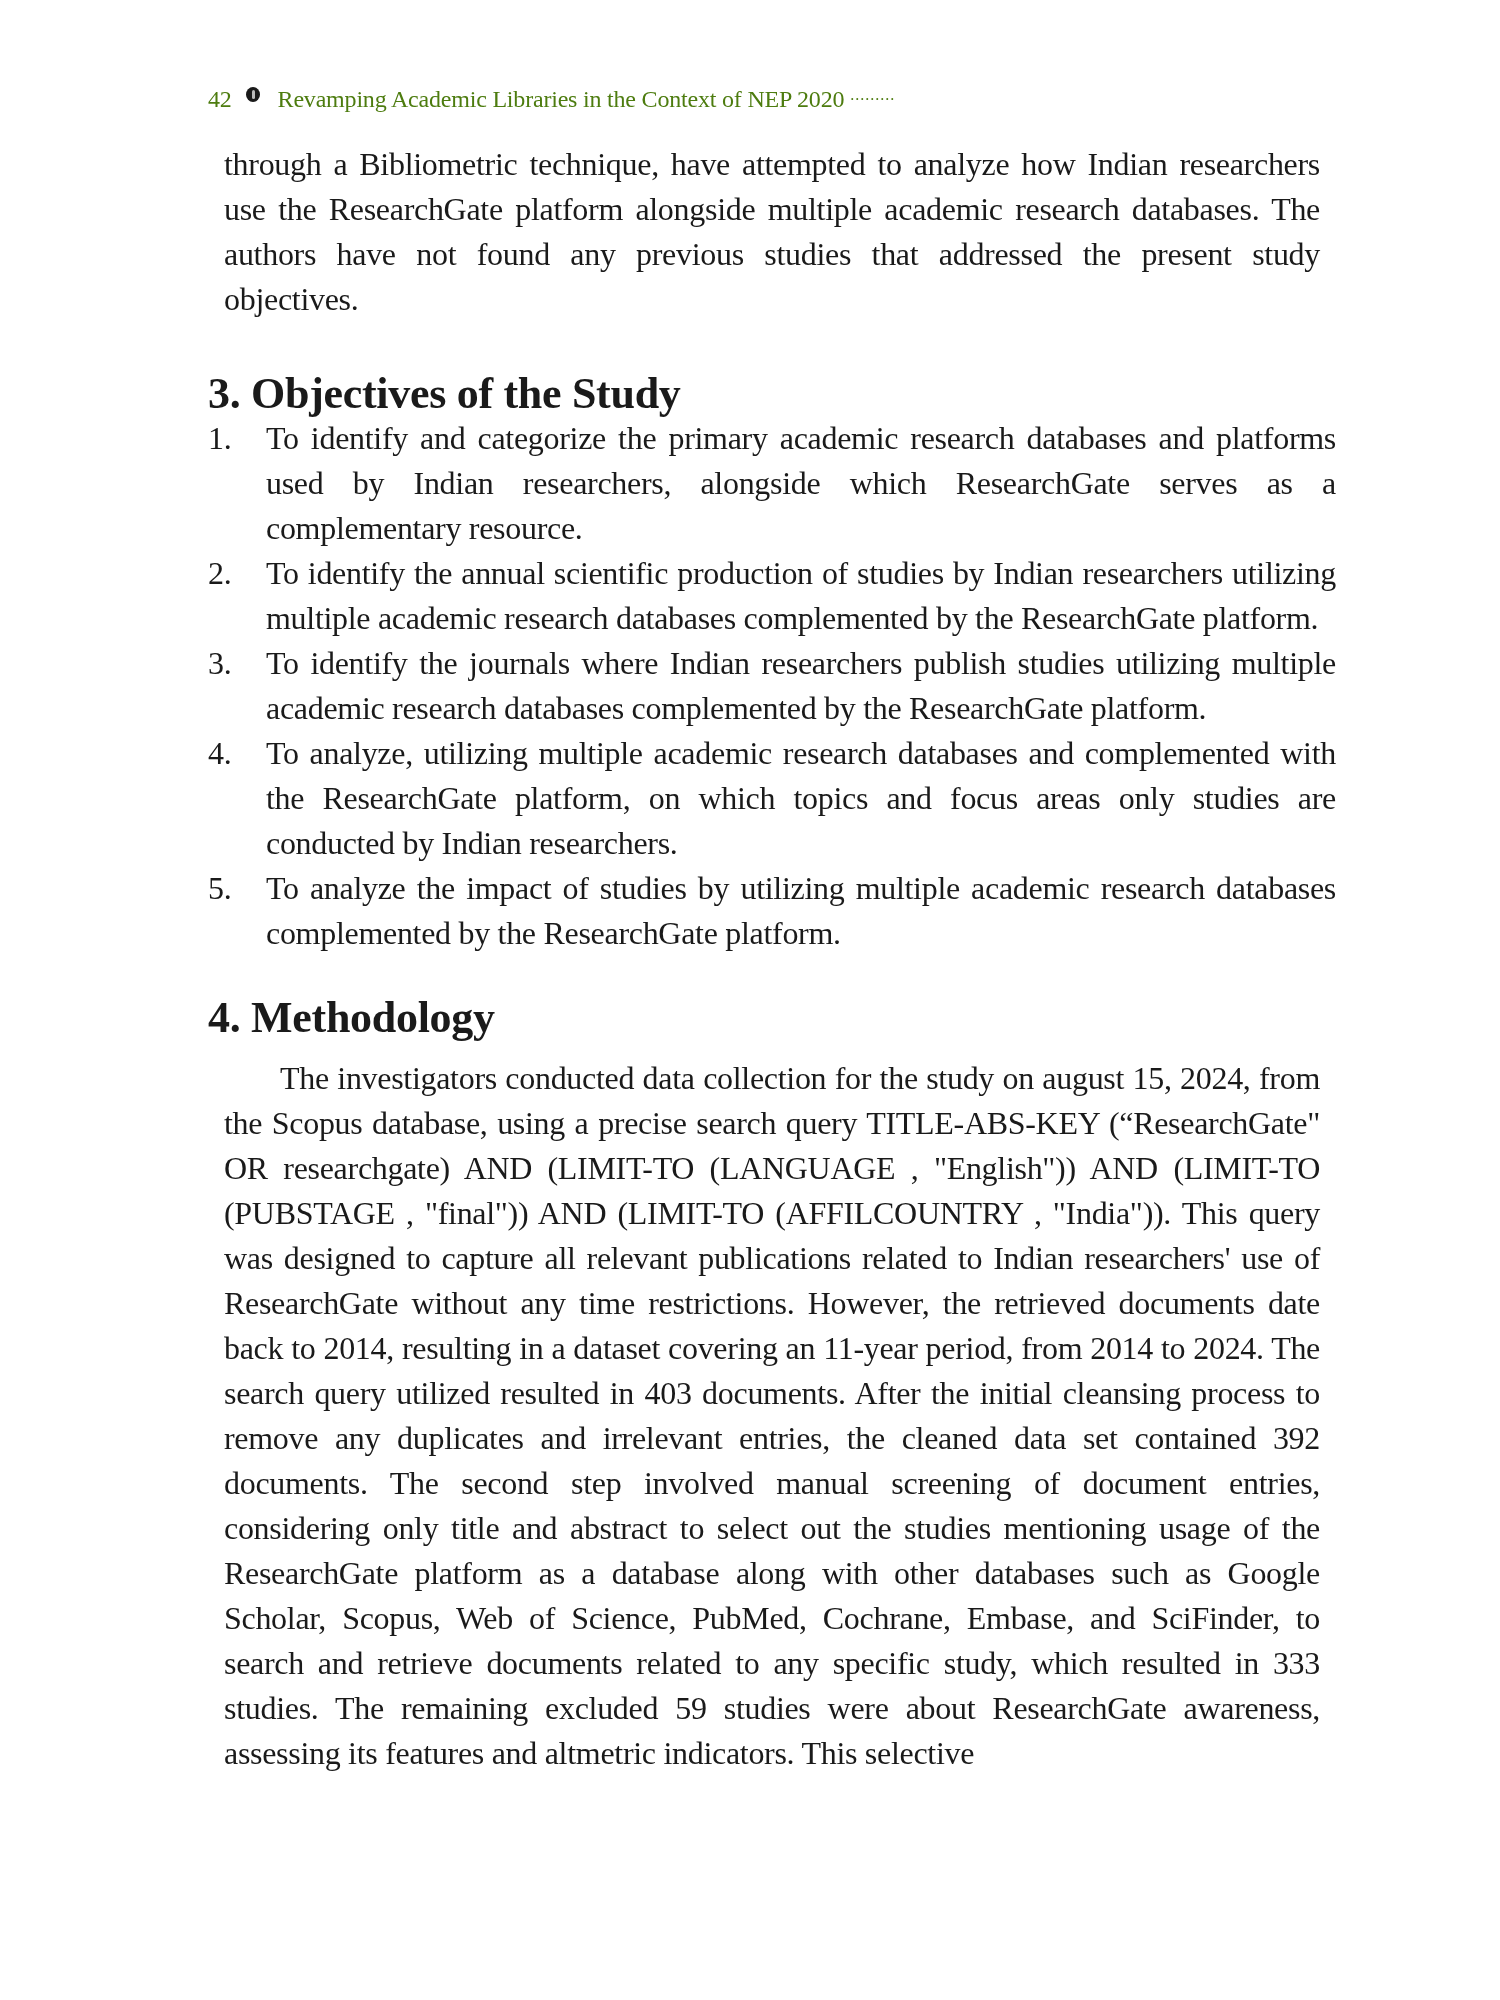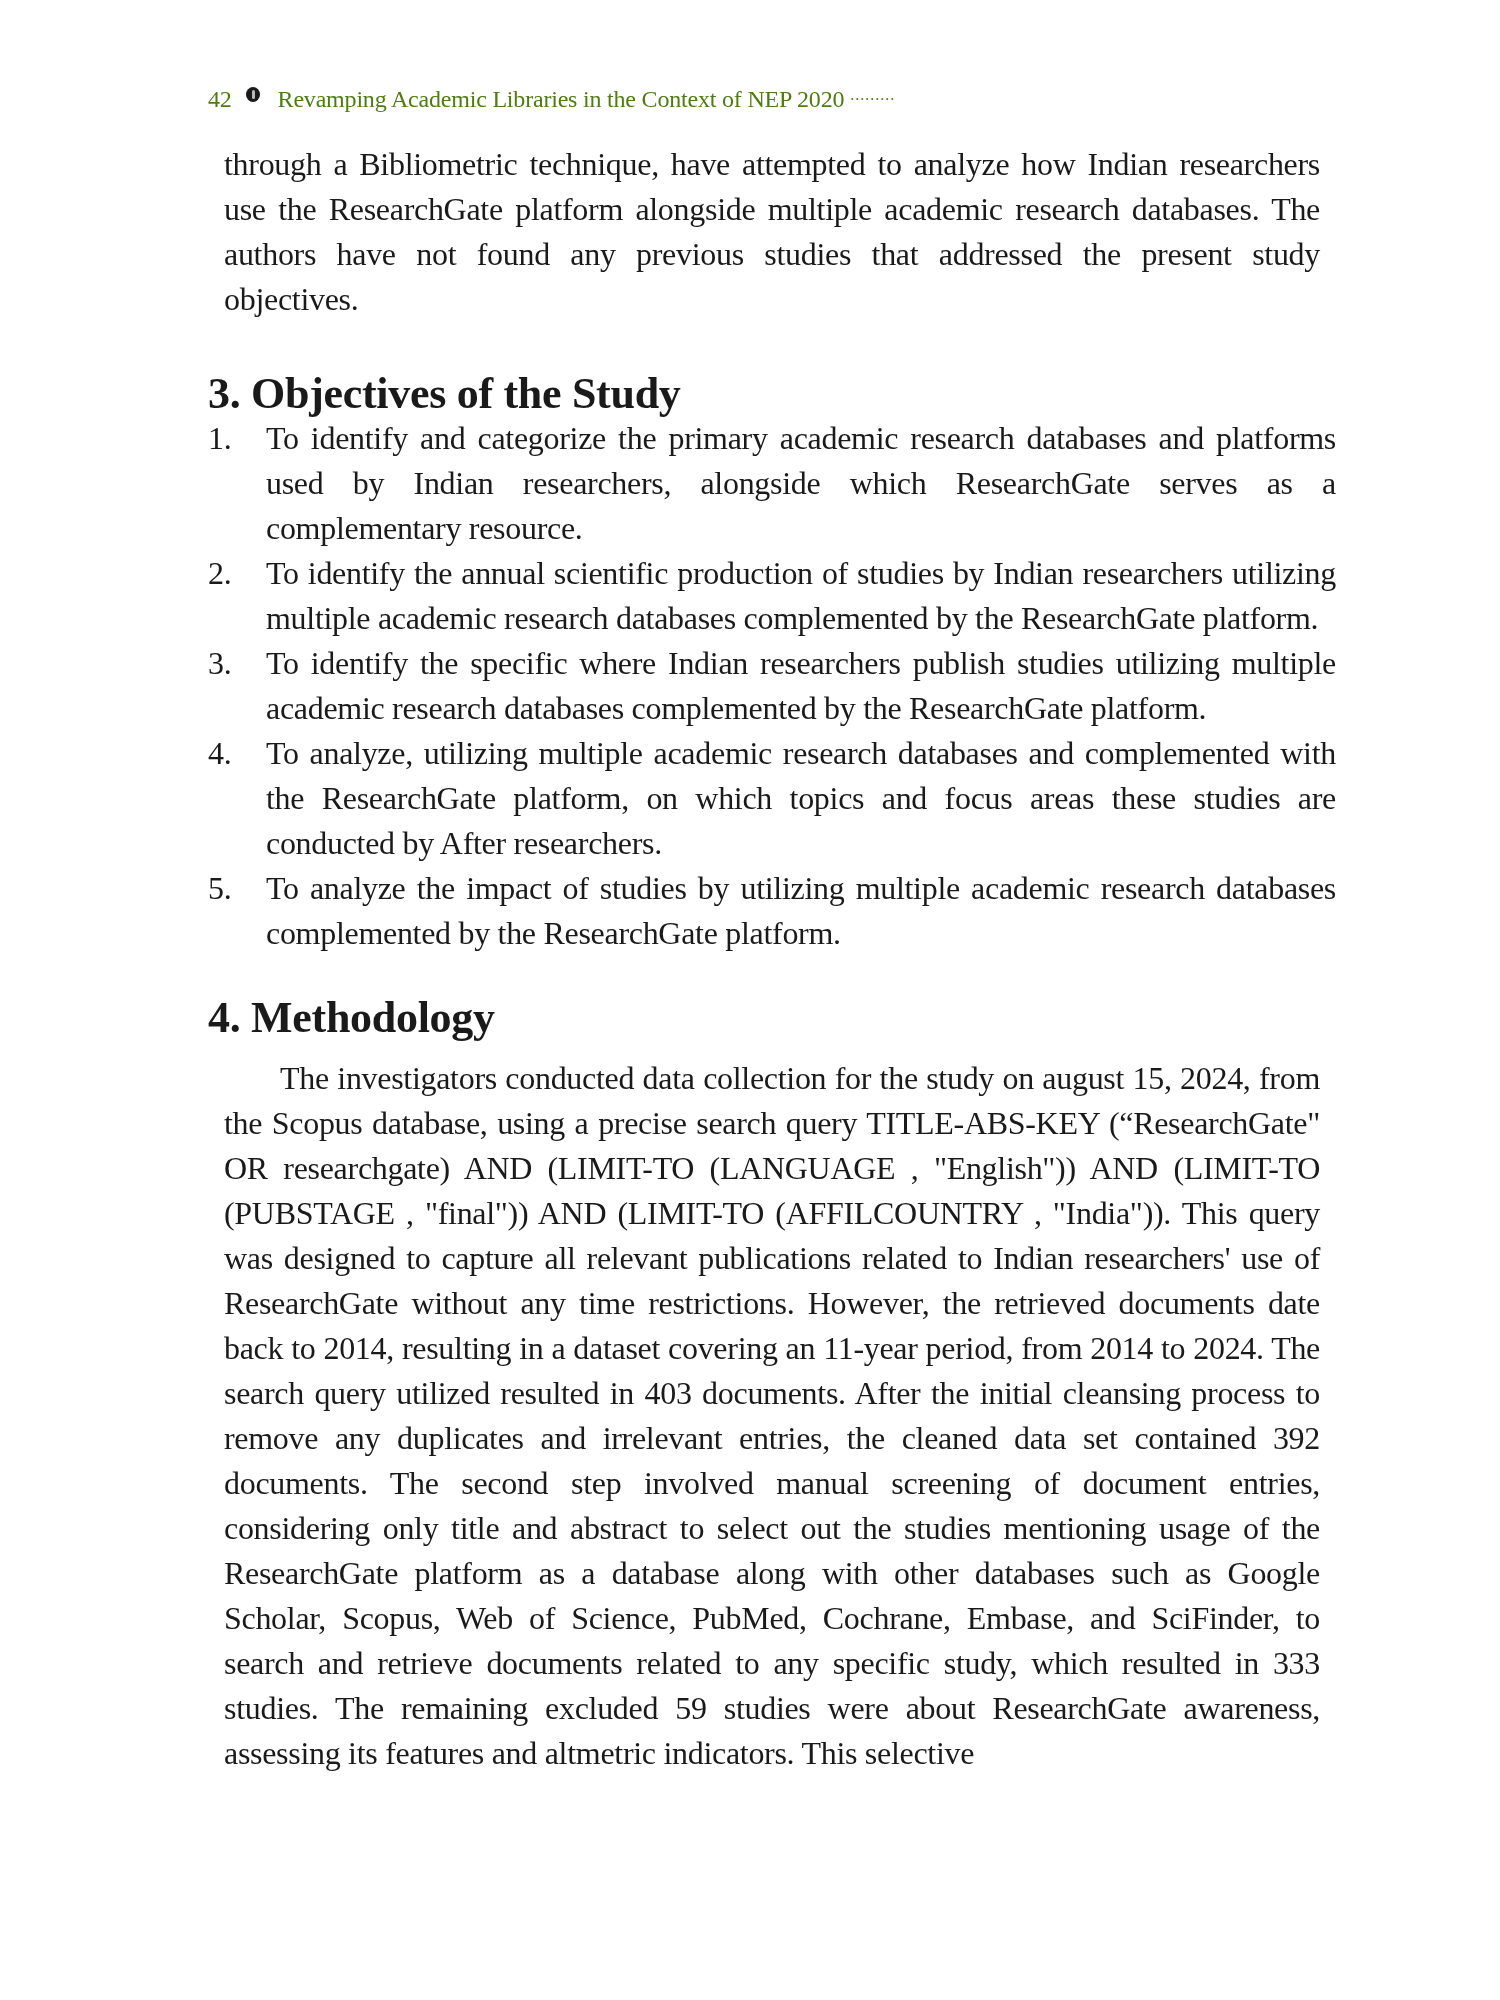--- a/index.html
+++ b/index.html
@@ -119,25 +119,25 @@
     <li>
       <span class="num">1.</span>
       <span class="text">To identify and categorize the primary academic research databases and platforms used by Indian researchers, alongside which ResearchGate serves as a complementary resource.</span>
     </li>
     <li>
       <span class="num">2.</span>
       <span class="text">To identify the annual scientific production of studies by Indian researchers utilizing multiple academic research databases complemented by the ResearchGate platform.</span>
     </li>
     <li>
       <span class="num">3.</span>
-      <span class="text">To identify the specific where Indian researchers publish studies utilizing multiple academic research databases complemented by the ResearchGate platform.</span>
+      <span class="text">To identify the journals where Indian researchers publish studies utilizing multiple academic research databases complemented by the ResearchGate platform.</span>
     </li>
     <li>
       <span class="num">4.</span>
-      <span class="text">To analyze, utilizing multiple academic research databases and complemented with the ResearchGate platform, on which topics and focus areas these studies are conducted by After researchers.</span>
+      <span class="text">To analyze, utilizing multiple academic research databases and complemented with the ResearchGate platform, on which topics and focus areas only studies are conducted by Indian researchers.</span>
     </li>
     <li>
       <span class="num">5.</span>
       <span class="text">To analyze the impact of studies by utilizing multiple academic research databases complemented by the ResearchGate platform.</span>
     </li>
   </ol>
 
   <h2 class="section-heading methodology-heading">4. Methodology</h2>
 
   <p class="para indent">The investigators conducted data collection for the study on august 15, 2024, from the Scopus database, using a precise search query TITLE-ABS-KEY (“ResearchGate" OR researchgate) AND (LIMIT-TO (LANGUAGE , "English")) AND (LIMIT-TO (PUBSTAGE , "final")) AND (LIMIT-TO (AFFILCOUNTRY , "India")). This query was designed to capture all relevant publications related to Indian researchers' use of ResearchGate without any time restrictions. However, the retrieved documents date back to 2014, resulting in a dataset covering an 11-year period, from 2014 to 2024. The search query utilized resulted in 403 documents. After the initial cleansing process to remove any duplicates and irrelevant entries, the cleaned data set contained 392 documents. The second step involved manual screening of document entries, considering only title and abstract to select out the studies mentioning usage of the ResearchGate platform as a database along with other databases such as Google Scholar, Scopus, Web of Science, PubMed, Cochrane, Embase, and SciFinder, to search and retrieve documents related to any specific study, which resulted in 333 studies. The remaining excluded 59 studies were about ResearchGate awareness, assessing its features and altmetric indicators. This selective</p>

